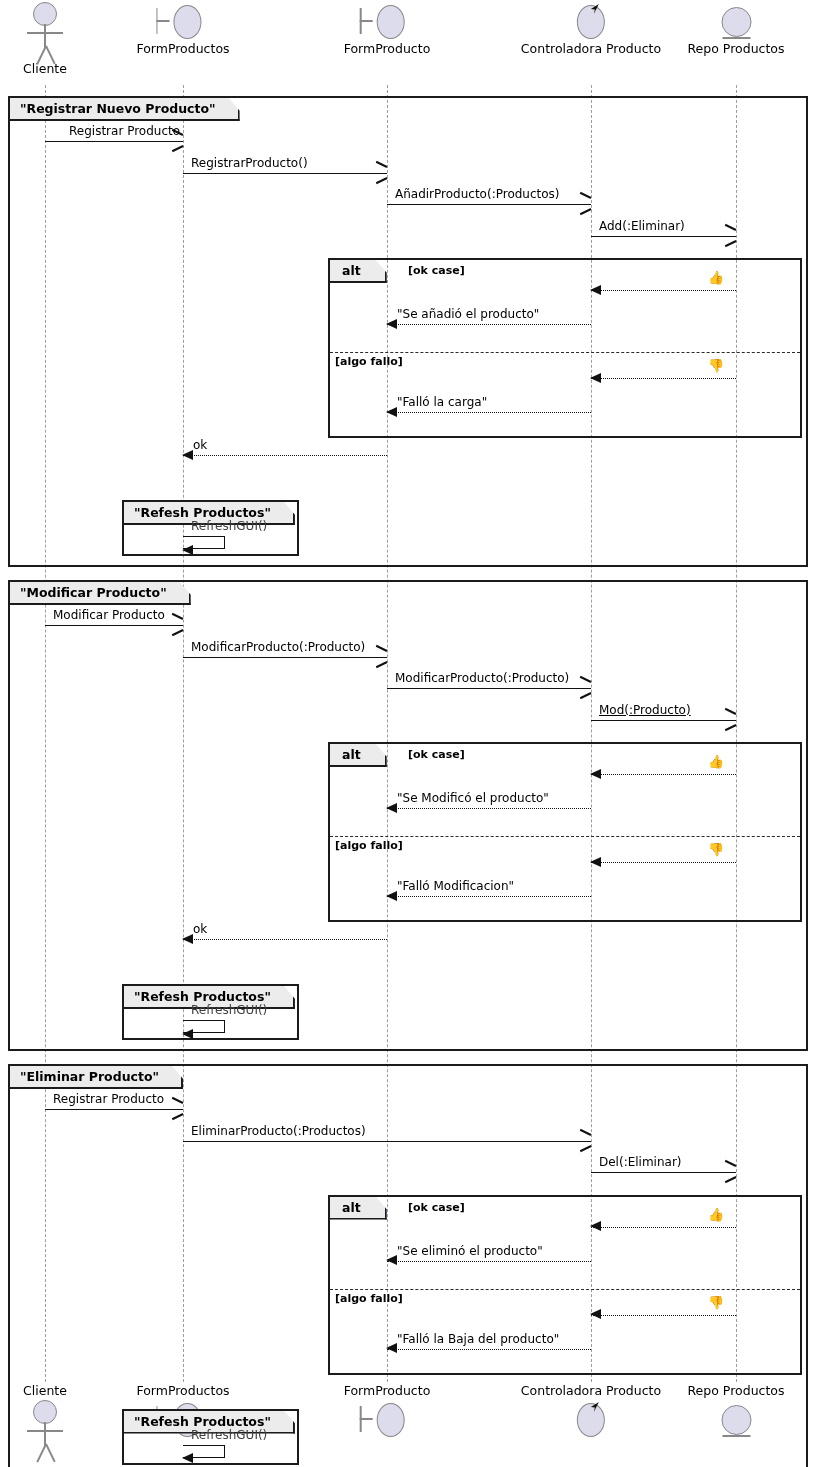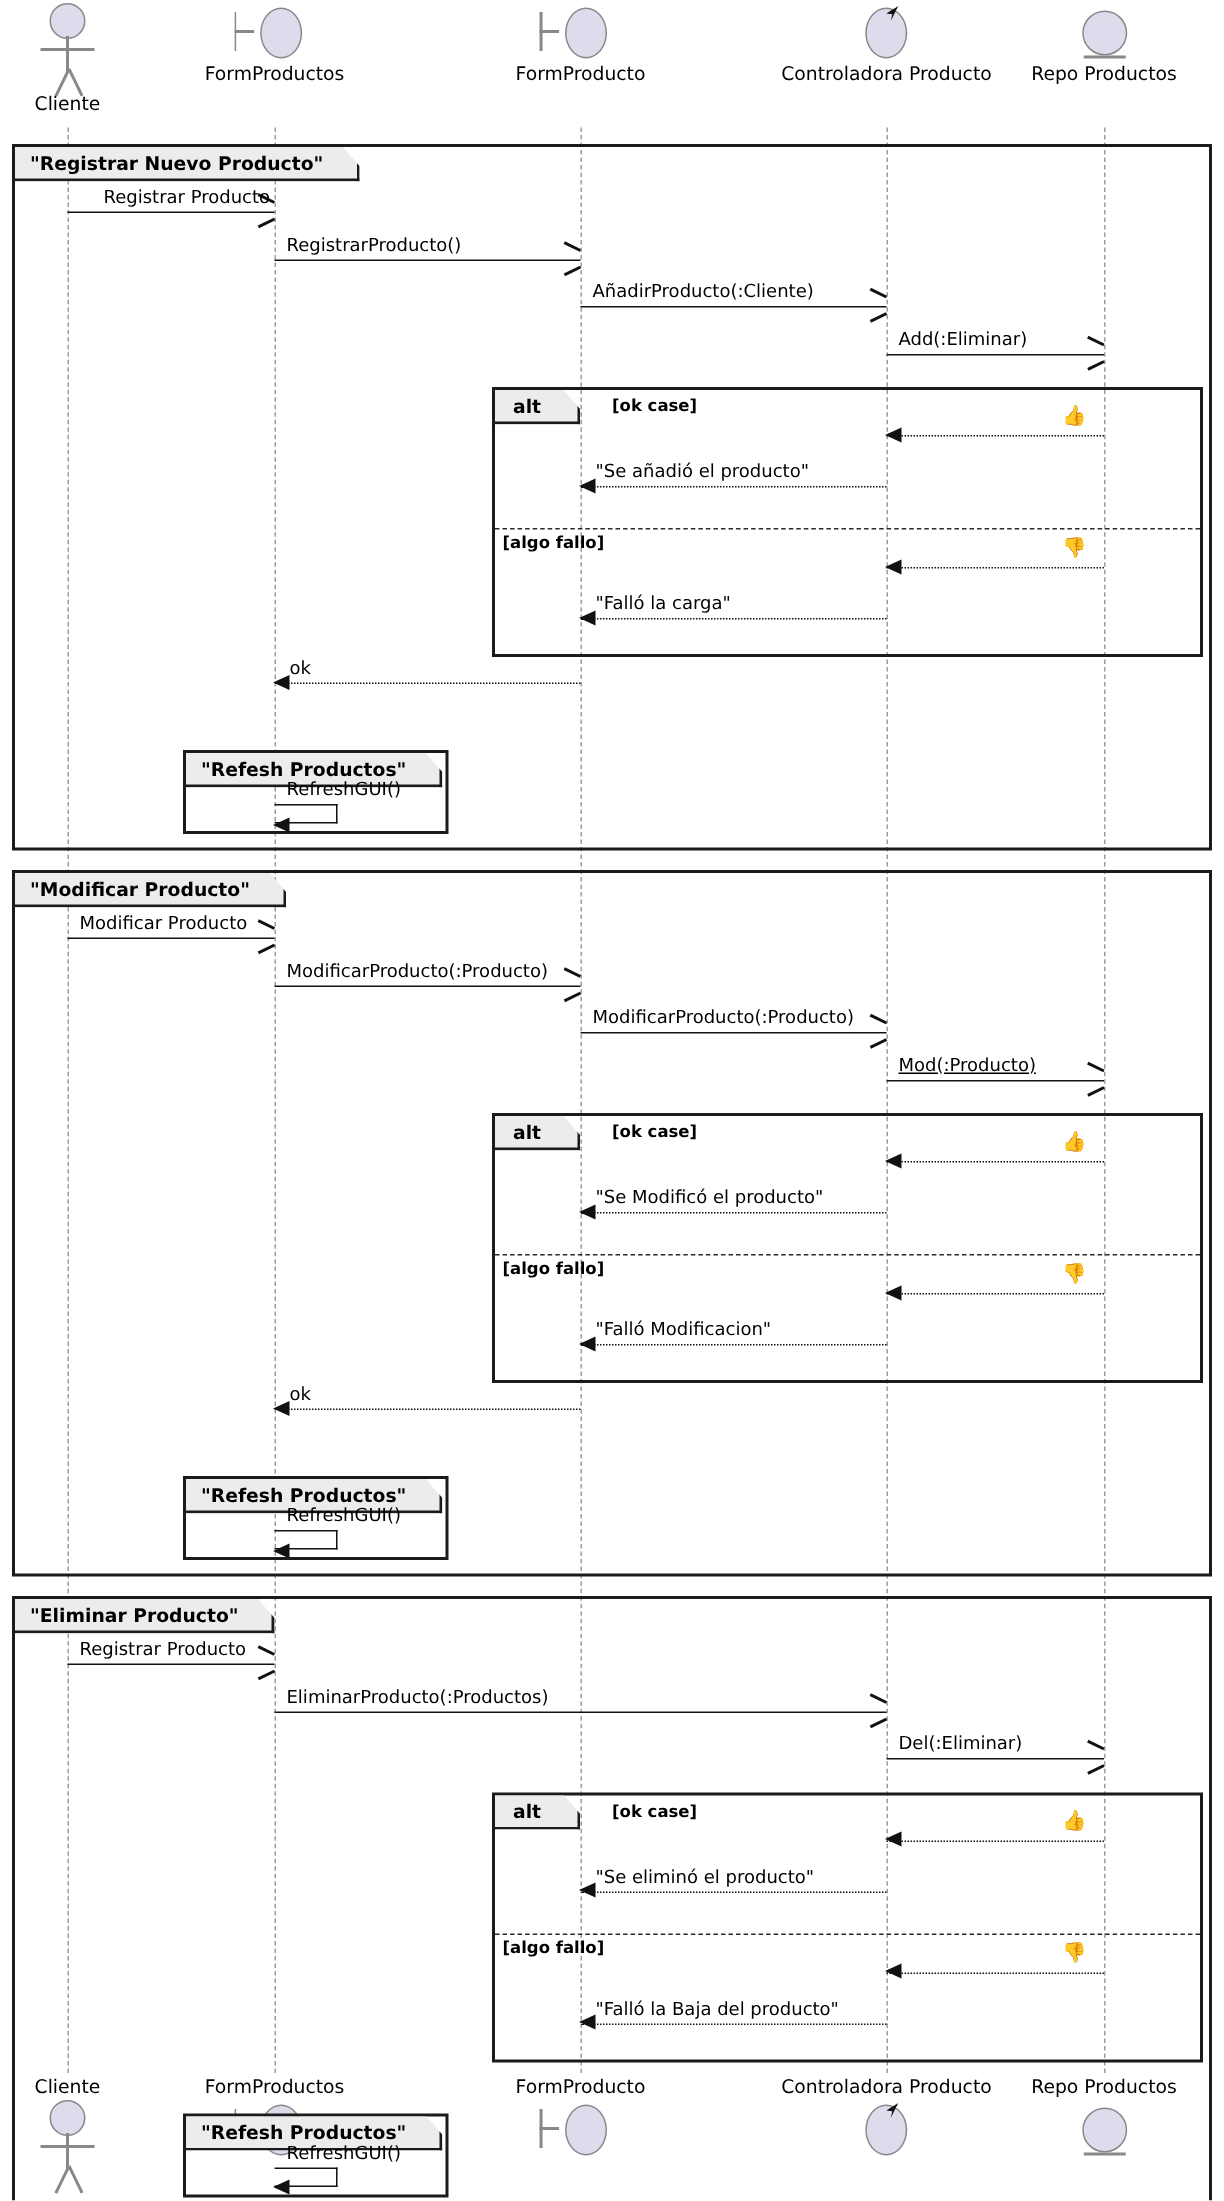--- a/index.html
+++ b/index.html
@@ -53,21 +53,21 @@
   .ohead i{position:absolute;display:block;width:12px;height:1.8px;background:#111;left:0;}
   .ohead.r i:nth-child(1){top:0;transform:rotate(26deg);transform-origin:right center;right:0;left:auto;}
   .ohead.r i:nth-child(2){top:11px;transform:rotate(-26deg);transform-origin:right center;right:0;left:auto;}
 
   
   .selfmsg{position:absolute;}
   .selfmsg .top,.selfmsg .bot{position:absolute;left:0;right:0;border-top:1.6px solid #111;}
   .selfmsg .rgt{position:absolute;right:0;top:0;bottom:0;border-right:1.6px solid #111;}
   .selfmsg .head{position:absolute;left:-1px;bottom:-5.5px;width:0;height:0;
      border-top:5.5px solid transparent;border-bottom:5.5px solid transparent;border-right:11px solid #111;}
-  .selfmsg .slabel{position:absolute;left:8px;top:-17px;font-size:12px;white-space:nowrap;color:#000000;}
+  .selfmsg .slabel{position:absolute;left:8px;top:-17px;font-size:12px;white-space:nowrap;color:#404040;}
 
   .emoji{position:absolute;font-size:13px;line-height:13px;color:#111;}
 </style>
 </head>
 <body>
 
 <div id="canvas">
     <div class="participant" style="left: 45px; top: 0px;">
       <div class="actor">
         <div class="a-head"></div>
@@ -175,21 +175,21 @@
         <i></i>
       </div>
       <div class="mlabel" style="left: 8px;">RegistrarProducto()</div>
     </div>
     <div class="msg right" style="left: 387px; width: 204px; top: 204px;">
       <div class="line"></div>
       <div class="ohead r" style="right: 0px;">
         <i></i>
         <i></i>
       </div>
-      <div class="mlabel" style="left: 8px;">AñadirProducto(:Cliente)</div>
+      <div class="mlabel" style="left: 8px;">AñadirProducto(:Productos)</div>
     </div>
     <div class="msg right" style="left: 591px; width: 145px; top: 235.5px;">
       <div class="line"></div>
       <div class="ohead r" style="right: 0px;">
         <i></i>
         <i></i>
       </div>
       <div class="mlabel" style="left: 8px;">Add(:Eliminar)</div>
     </div>
     <div class="frag alt" style="left: 328px; width: 474px; top: 258px; height: 180px;">

